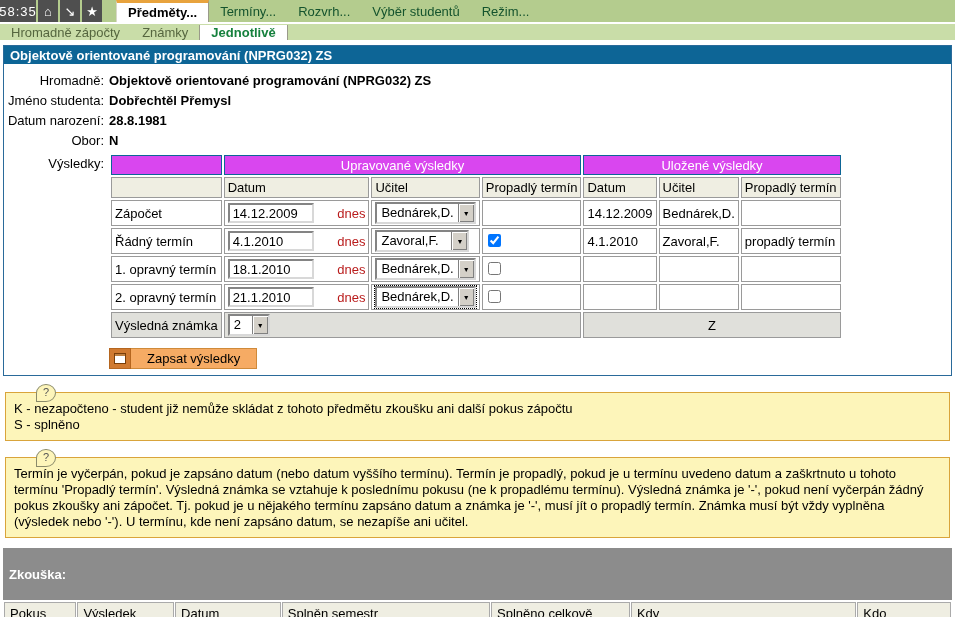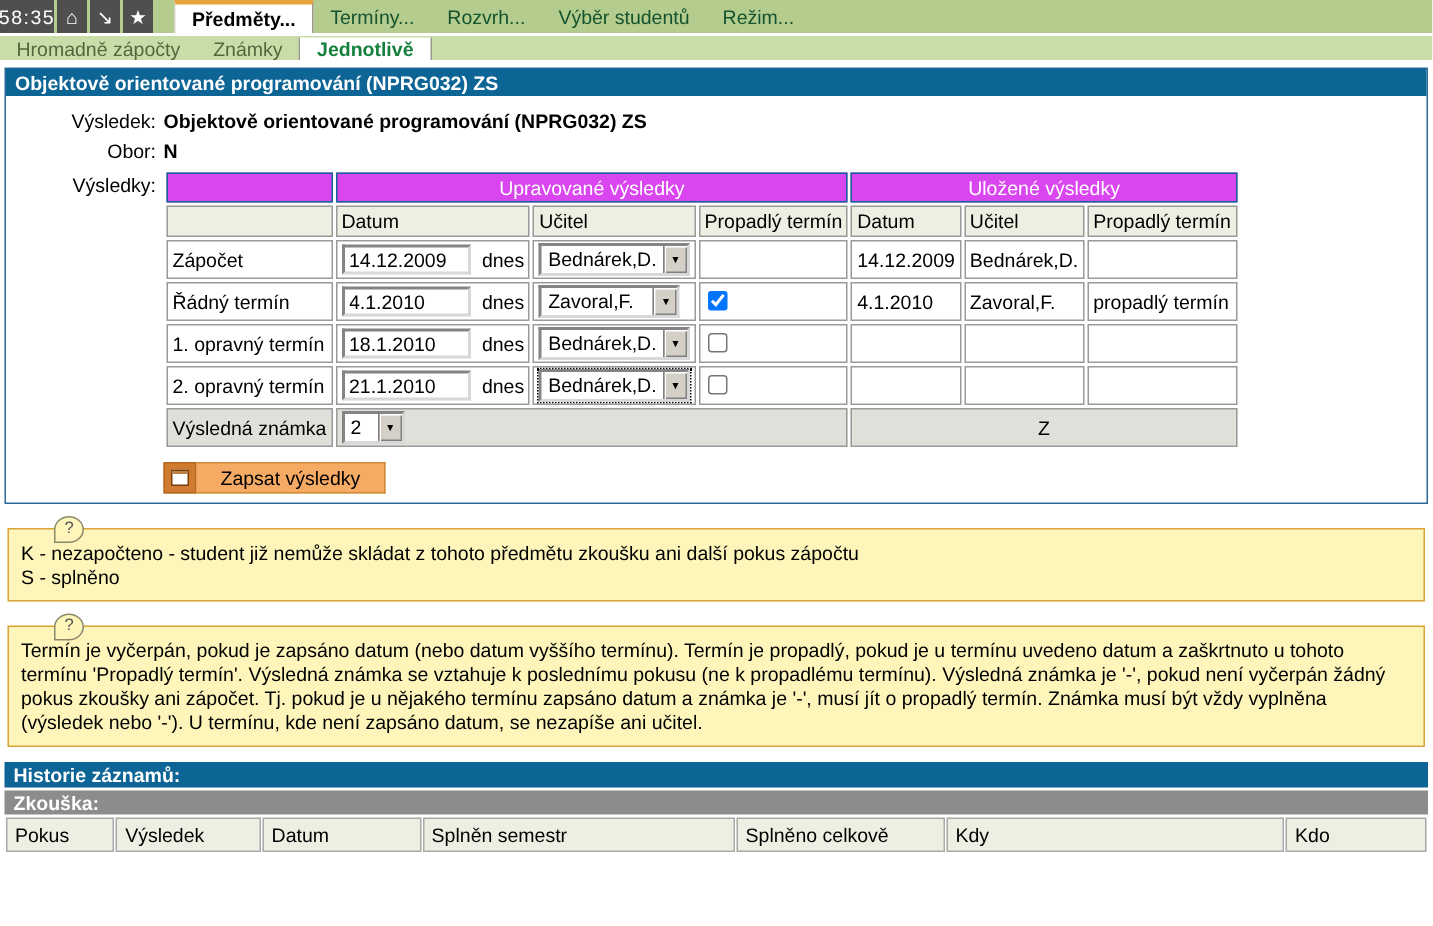--- a/index.html
+++ b/index.html
@@ -36,21 +36,21 @@
   table.results td { border:1px solid #9a9a9a; padding:1px 3px; height:21px;
                      white-space:nowrap; overflow:hidden; background:#fff; }
   table.results tr.ghead td { background:#d946ef; border-color:#0d6596; color:#fff;
                               text-align:center; height:16px; }
   table.results tr.subhead td { background:#efeee2; height:17px; }
   table.results td.graycell { background:#e0e0db; }
   td.savedZ { text-align:center; }
 
   input.date { width:76px; border:2px inset #d8d8d8; background:#fff; padding:1px 3px;
                font-family:"Liberation Sans", sans-serif; font-size:13px; height:14px; }
-  .dnes { color:#000000; margin-left:4px; }
+  .dnes { color:#b91c1c; margin-left:20px; }
 
   .combo { display:inline-flex; align-items:stretch; border:2px inset #d8d8d8; background:#fff;
            height:18px; vertical-align:middle; }
   .combo .cb-text { padding:1px 4px 0 4px; min-width:66px; }
   .combo .cb-btn { width:15px; background:#d4d0c8; border-left:1px solid #808080;
                    box-shadow:inset 1px 1px 0 #fff, inset -1px -1px 0 #808080;
                    display:flex; align-items:center; justify-content:center; font-size:7px; color:#000; }
   .combo.small .cb-text { min-width:14px; }
   .combo.focus { outline:1px dotted #000; }
   input[type="checkbox"] { width:13px; height:13px; margin:2px 0 0 2px; }
@@ -67,21 +67,21 @@
   
   .info-box { position:relative; margin:16px 5px 0 5px; border:1px solid #d9a43b;
               background:#fdf5ba; padding:8px 8px 7px 8px; line-height:16px; }
   .help-icon { position:absolute; top:-9px; left:30px; width:18px; height:16px;
                background:#fdf5ba; border:1px solid #8a8a6a; border-radius:50% 50% 50% 0;
                text-align:center; font-size:11px; line-height:15px; color:#555; }
 
   
   .history { margin:10px 3px 0 3px; }
   .hist-title { background:#0d6596; color:#fff; font-weight:bold; padding:1px 6px; height:15px; }
-  .hist-sub { background:#8c8c8c; color:#fff; font-weight:bold; padding:1px 6px; height:14px;
+  .hist-sub { background:#8c8c8c; color:#fff; font-weight:bold; padding:19px 6px; height:14px;
               margin-top:2px; }
   table.hist { border-collapse:separate; border-spacing:1px; table-layout:fixed; width:949px;
                margin-top:1px; }
   table.hist td { border:1px solid #aaa; padding:2px 5px; height:15px; background:#fff;
                   white-space:nowrap; overflow:hidden; }
   table.hist tr.head td { background:#efeee2; height:17px; }
 </style>
 </head>
 <body>
 
@@ -102,22 +102,30 @@
   <div class="subtab">Hromadně zápočty</div>
   <div class="subtab">Známky</div>
   <div class="subtab active">Jednotlivě</div>
 </div>
 
 <div class="panel">
   <div class="panel-title">Objektově orientované programování (NPRG032) ZS</div>
 
   <div class="fields">
     <div class="frow">
-      <div class="flabel">Výsledek:</div>
+      <div class="flabel">Hromadně:</div>
       <div class="fvalue">Objektově orientované programování (NPRG032) ZS</div>
+    </div>
+    <div class="frow">
+      <div class="flabel">Jméno studenta:</div>
+      <div class="fvalue">Dobřechtěl Přemysl</div>
+    </div>
+    <div class="frow">
+      <div class="flabel">Datum narození:</div>
+      <div class="fvalue">28.8.1981</div>
     </div>
     <div class="frow">
       <div class="flabel">Obor:</div>
       <div class="fvalue">N</div>
     </div>
   </div>
 
   <div class="results-wrap">
     <div class="flabel" style="padding-top:3px;">Výsledky:</div>
     <table class="results">
@@ -245,21 +253,20 @@
   <div>K - nezapočteno - student již nemůže skládat z tohoto předmětu zkoušku ani další pokus zápočtu</div>
   <div>S - splněno</div>
 </div>
 
 <div class="info-box">
   <div class="help-icon">?</div>
   <div>Termín je vyčerpán, pokud je zapsáno datum (nebo datum vyššího termínu). Termín je propadlý, pokud je u termínu uvedeno datum a zaškrtnuto u tohoto termínu 'Propadlý termín'. Výsledná známka se vztahuje k poslednímu pokusu (ne k propadlému termínu). Výsledná známka je '-', pokud není vyčerpán žádný pokus zkoušky ani zápočet. Tj. pokud je u nějakého termínu zapsáno datum a známka je '-', musí jít o propadlý termín. Známka musí být vždy vyplněna (výsledek nebo '-'). U termínu, kde není zapsáno datum, se nezapíše ani učitel.</div>
 </div>
 
 <div class="history">
-  <div class="hist-title">Historie záznamů:</div>
   <div class="hist-sub">Zkouška:</div>
   <table class="hist">
     <colgroup>
       <col style="width:72px">
         <col style="width:96px">
         <col style="width:105px">
         <col style="width:207px">
       <col style="width:138px">
         <col style="width:224px">
         <col style="width:93px">

